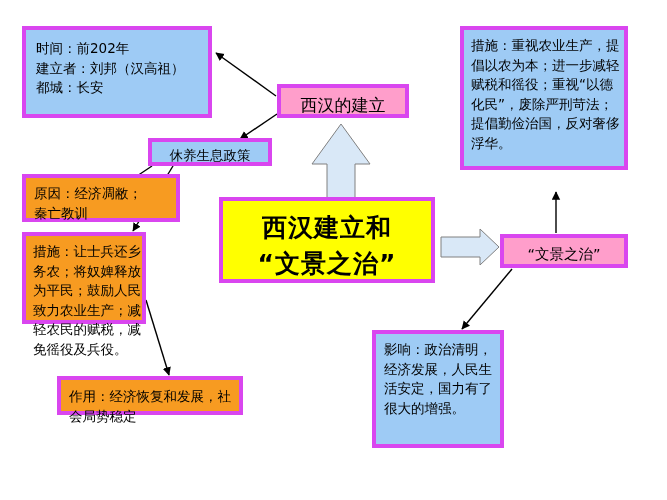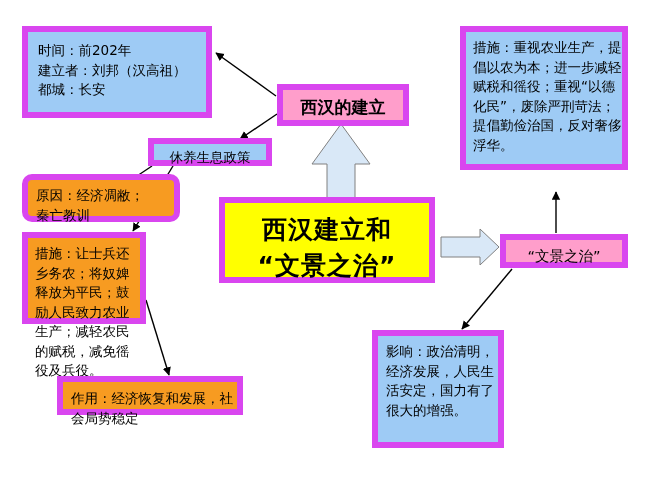--- a/index.html
+++ b/index.html
@@ -13,47 +13,47 @@
   #canvas {
     position: relative;
     width: 667px;
     height: 500px;
     background: #ffffff;
     overflow: hidden;
   }
   .node {
     position: absolute;
     box-sizing: border-box;
-    border: 6px solid #d946ef;
+    border: 4px solid #d946ef;
     color: #000000;
     line-height: 1.45;
     white-space: pre-wrap;
   }
   .blue   { background: #9ecbf5; }
   .orange { background: #f79b21; }
   .pink   { background: #ff9ecb; }
   .yellow { background: #ffff00; }
 
   
   #n-basic {
     left: 22px; top: 26px; width: 190px; height: 92px;
     font-size: 13.5px; padding: 9px 0 0 10px;
   }
   #n-title-xihan {
-    left: 277px; top: 84px; width: 132px; height: 42px;
-    font-size: 17px; font-weight: bold; text-align: center;
+    left: 277px; top: 84px; width: 132px; height: 34px;
+    font-size: 17px; font-weight: normal; text-align: center;
     padding-top: 5px;
   }
   #n-xiuyang {
     left: 148px; top: 138px; width: 124px; height: 28px;
     font-size: 13.5px; text-align: center; padding-top: 4px;
   }
   #n-reason {
     left: 22px; top: 174px; width: 158px; height: 48px;
-    font-size: 13.5px; padding: 6px 0 0 8px; border-radius: 10px;
+    font-size: 13.5px; padding: 6px 0 0 8px;
   }
   #n-measure-left {
     left: 22px; top: 232px; width: 124px; height: 92px;
     font-size: 13.5px; padding: 6px 0 0 7px;
   }
   #n-effect {
     left: 57px; top: 376px; width: 186px; height: 39px;
     font-size: 13.5px; padding: 7px 0 0 8px;
   }
   #n-center {

